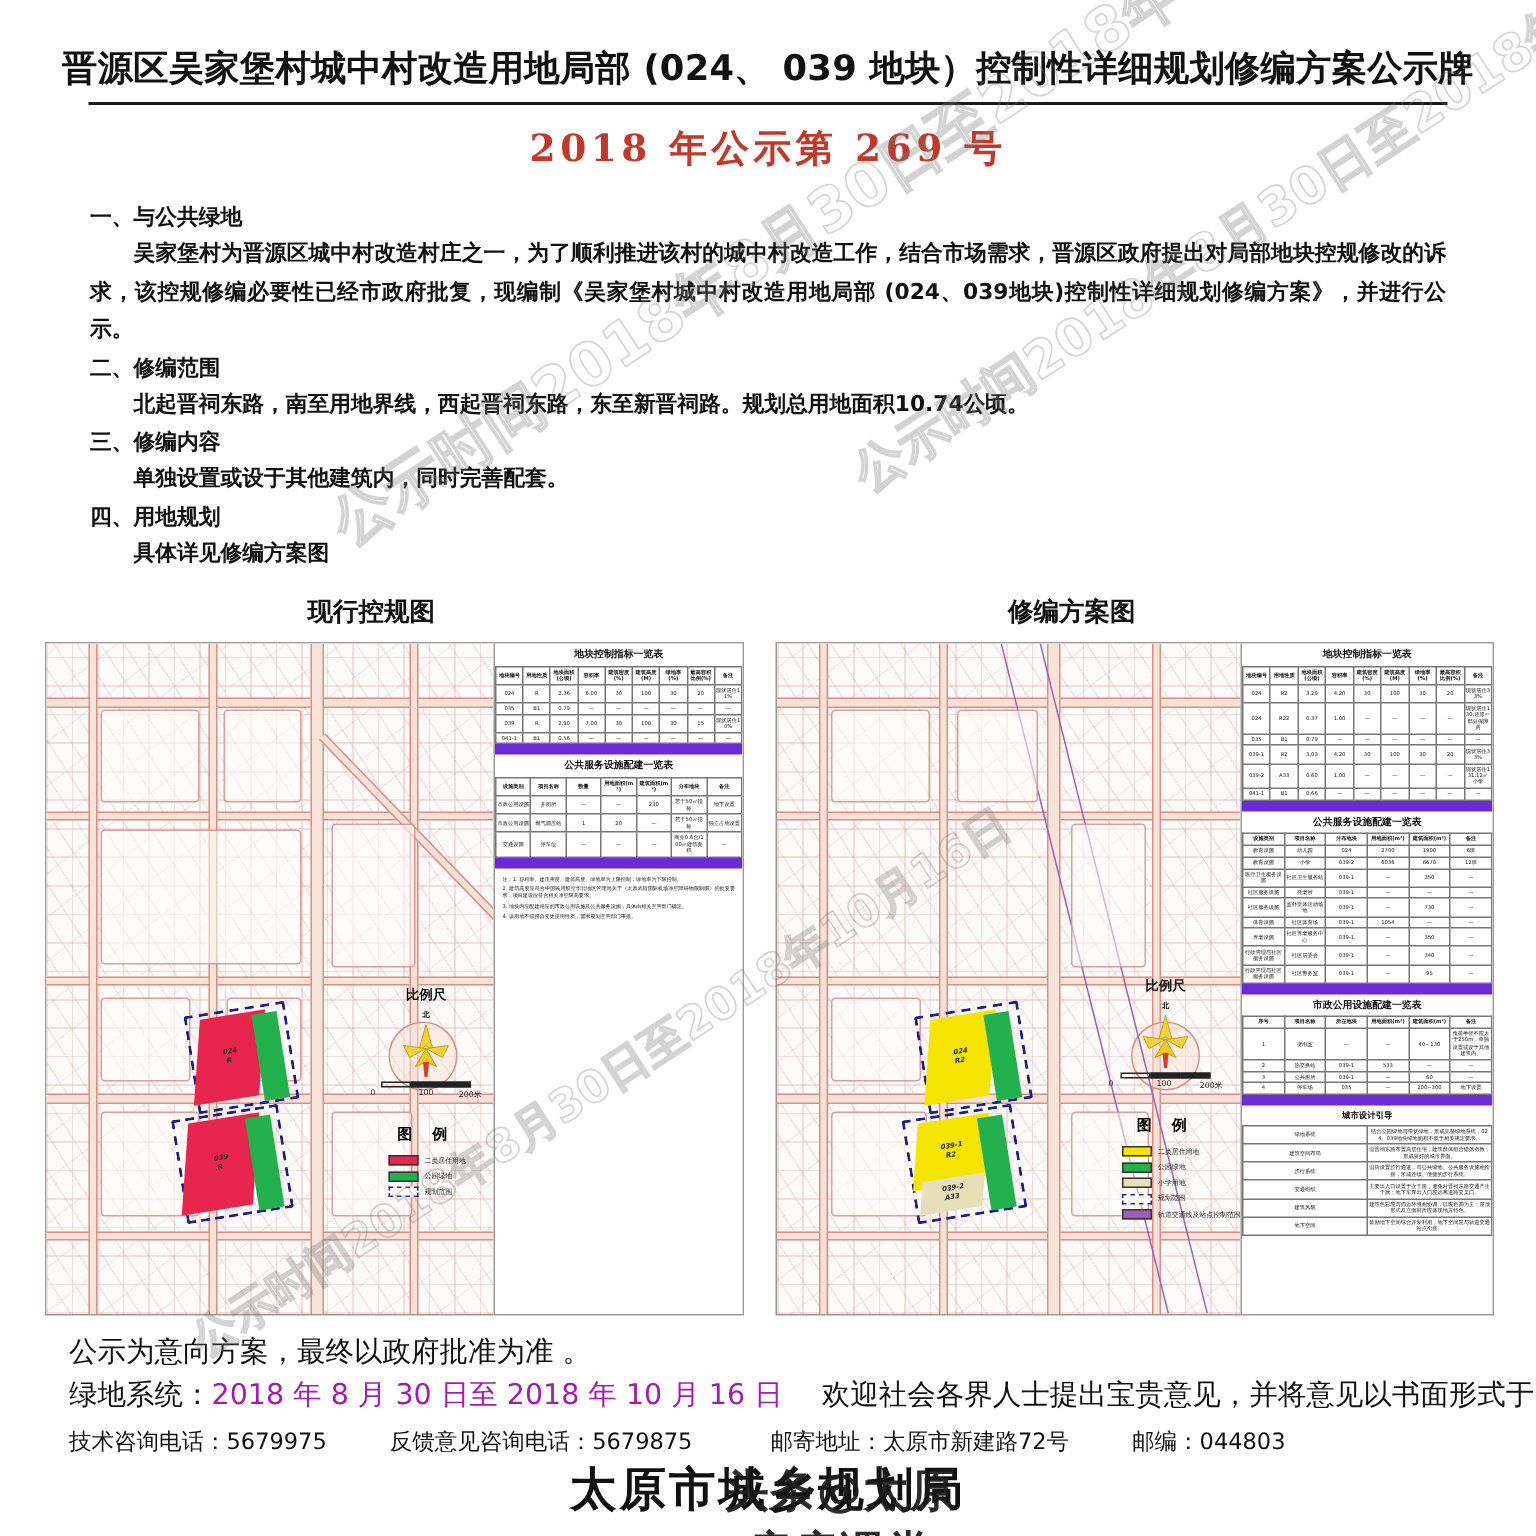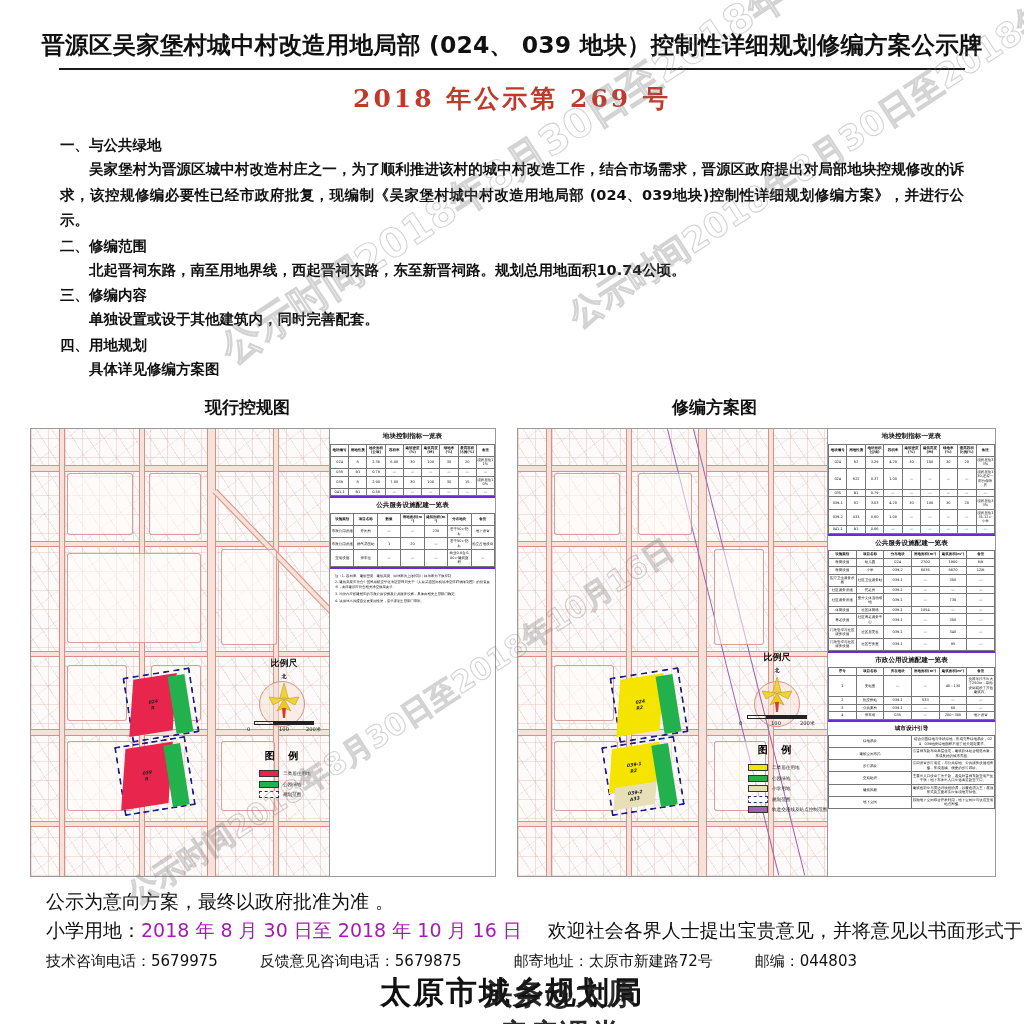--- a/index.html
+++ b/index.html
@@ -131,21 +131,21 @@
   .sb-seg.fill { background:#222; }
   .sb-ticks { display:flex; justify-content:center; font-size:5.2px; color:#222; margin-top:1px; }
   .legend-title { font-size: 10px; font-weight: bold; letter-spacing: 5px; text-align:center; margin-top: 16px; }
   .legend-list { margin-top: 7px; padding-left: 14px; }
   .legend-row { display:flex; align-items:center; margin-bottom: 3.5px; }
   .legend-sw { width: 20px; height: 7px; border: .7px solid #333; flex: 0 0 auto; }
   .legend-sw.dashed { background:#fff; border: .7px dashed #2b2b8a; }
   .legend-tx { font-size: 4.6px; color:#222; margin-left: 4px; white-space: nowrap; }
 
   
-  .tbl-box { border-bottom: 2px solid #6d28d9; }
+  .tbl-box { border-bottom: 7px solid #6d28d9; }
   .tbl-cap { text-align:center; font-size: 6.6px; font-weight: bold; padding: 3px 0 2.5px; color:#111; }
   table.dt { width: 100%; border-collapse: collapse; table-layout: fixed; }
   table.dt th, table.dt td {
     border: .6px solid #767676;
     font-size: 3.5px; line-height: 1.25;
     text-align: center; color: #111;
     padding: 1.2px .4px; word-break: break-all;
   }
   table.dt th { font-weight: bold; background: #fff; }
   .notes {
@@ -756,21 +756,21 @@
               </tr>
             </tbody>
         </table>
       </div>
     </div>
   </div>
 
   <div class="footer">
     <div class="f-line">公示为意向方案，最终以政府批准为准 。</div>
     <div class="f-line">
-      <span>小学用地：</span><span class="f-red">2018 年 8 月 30 日至 2018 年 10 月 16 日</span><span style="display:inline-block;width:26px;"></span><span>欢迎社会各界人士提出宝贵意见，并将意见以书面形式于</span><span class="f-red">10 月 16 日前</span><span>送（寄）至我局监督检查处。</span>
+      <span>绿地系统：</span><span class="f-red">2018 年 8 月 30 日至 2018 年 10 月 16 日</span><span style="display:inline-block;width:26px;"></span><span>欢迎社会各界人士提出宝贵意见，并将意见以书面形式于</span><span class="f-red">10 月 16 日前</span><span>送（寄）至我局监督检查处。</span>
     </div>
     <div class="f-row">
       <span>技术咨询电话：5679975</span>
       <span class="f-gap1"></span>
       <span>反馈意见咨询电话：5679875</span>
       <span class="f-gap2"></span>
       <span>邮寄地址：太原市新建路72号</span>
       <span class="f-gap3"></span>
       <span>邮编：044803</span>
     </div>

